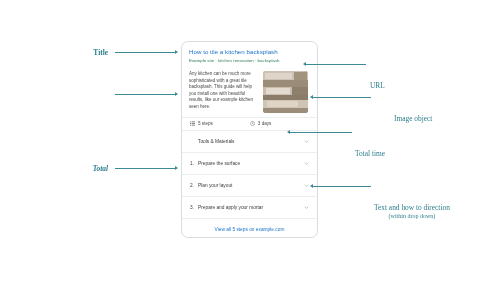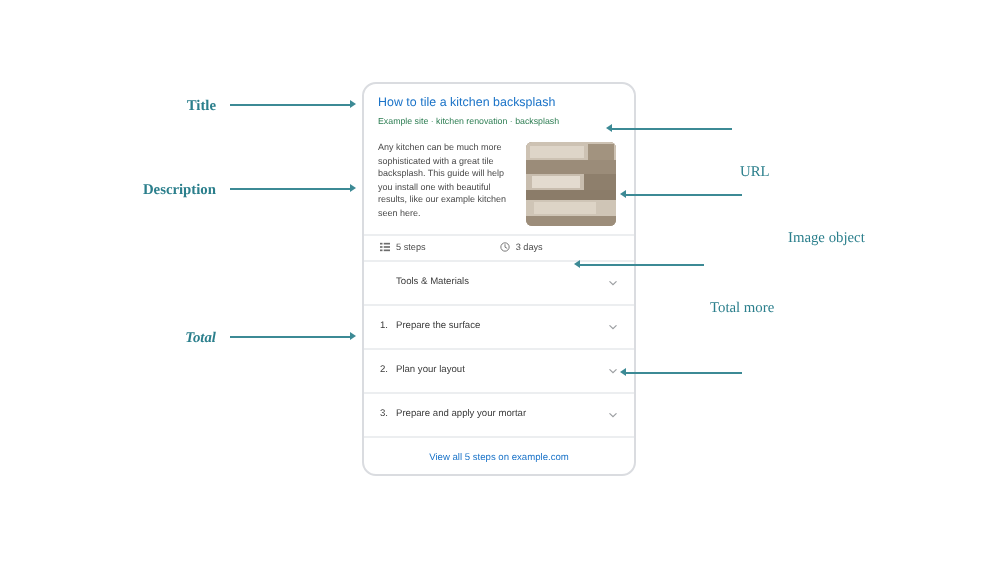--- a/index.html
+++ b/index.html
@@ -254,36 +254,39 @@
 
     <div class="card-foot">
       <span class="foot-link">View all 5 steps on example.com</span>
     </div>
   </div>
 
   <div class="anno-label left-side" style="left:56px; top:48px; width:52px;">Title</div>
   <div class="leader" style="left:115px; top:52px; width:60px;"></div>
   <div class="arrow right" style="left:175px; top:49.8px;"></div>
 
-  <div class="anno-label left-side" style="left:36px; top:90px; width:72px;">Description</div>
   <div class="leader" style="left:115px; top:94px; width:60px;"></div>
   <div class="arrow right" style="left:175px; top:91.8px;"></div>
 
   <div class="anno-label left-side ital" style="left:56px; top:164px; width:52px;">Total</div>
   <div class="leader" style="left:115px; top:168px; width:60px;"></div>
   <div class="arrow right" style="left:175px; top:165.8px;"></div>
 
   <div class="anno-label right-side" style="left:370px; top:60px;">URL</div>
   <div class="leader" style="left:306px; top:64px; width:60px;"></div>
   <div class="arrow left" style="left:303px; top:61.8px;"></div>
 
   <div class="anno-label right-side" style="left:394px; top:93px;">Image object</div>
   <div class="leader" style="left:313px; top:97px; width:58px;"></div>
   <div class="arrow left" style="left:310px; top:94.8px;"></div>
 
-  <div class="anno-label right-side" style="left:355px; top:128px;">Total more</div>
+  <div class="anno-label right-side" style="left:355px; top:128px;">Total time</div>
   <div class="leader" style="left:290px; top:132px; width:62px;"></div>
   <div class="arrow left" style="left:287px; top:129.8px;"></div>
 
+  <div class="anno-label right-side" style="left:374px; top:182px;">
+    <span>Text and how to direction</span>
+    <span class="anno-sub">(within drop down)</span>
+  </div>
   <div class="leader" style="left:313px; top:186px; width:58px;"></div>
   <div class="arrow left" style="left:310px; top:183.8px;"></div>
 
 </div>
 
 </body></html>

